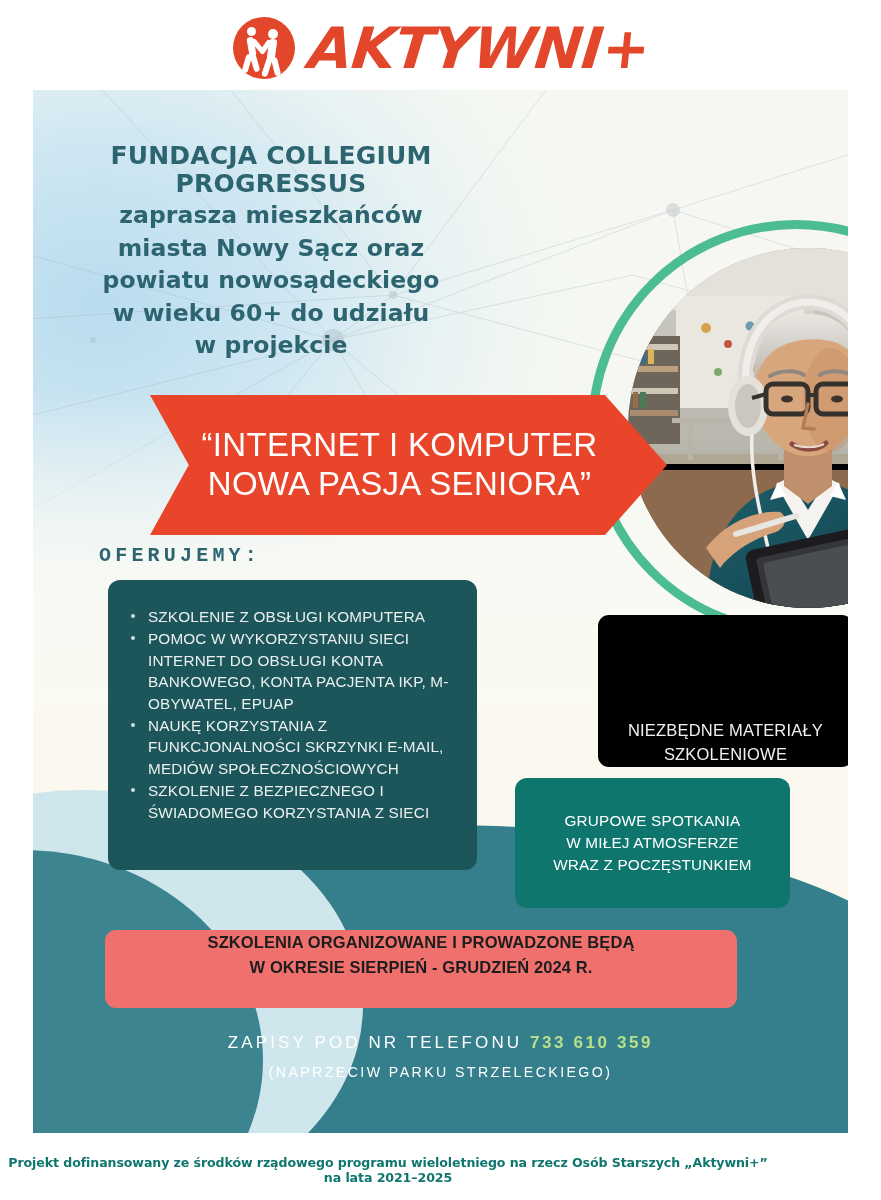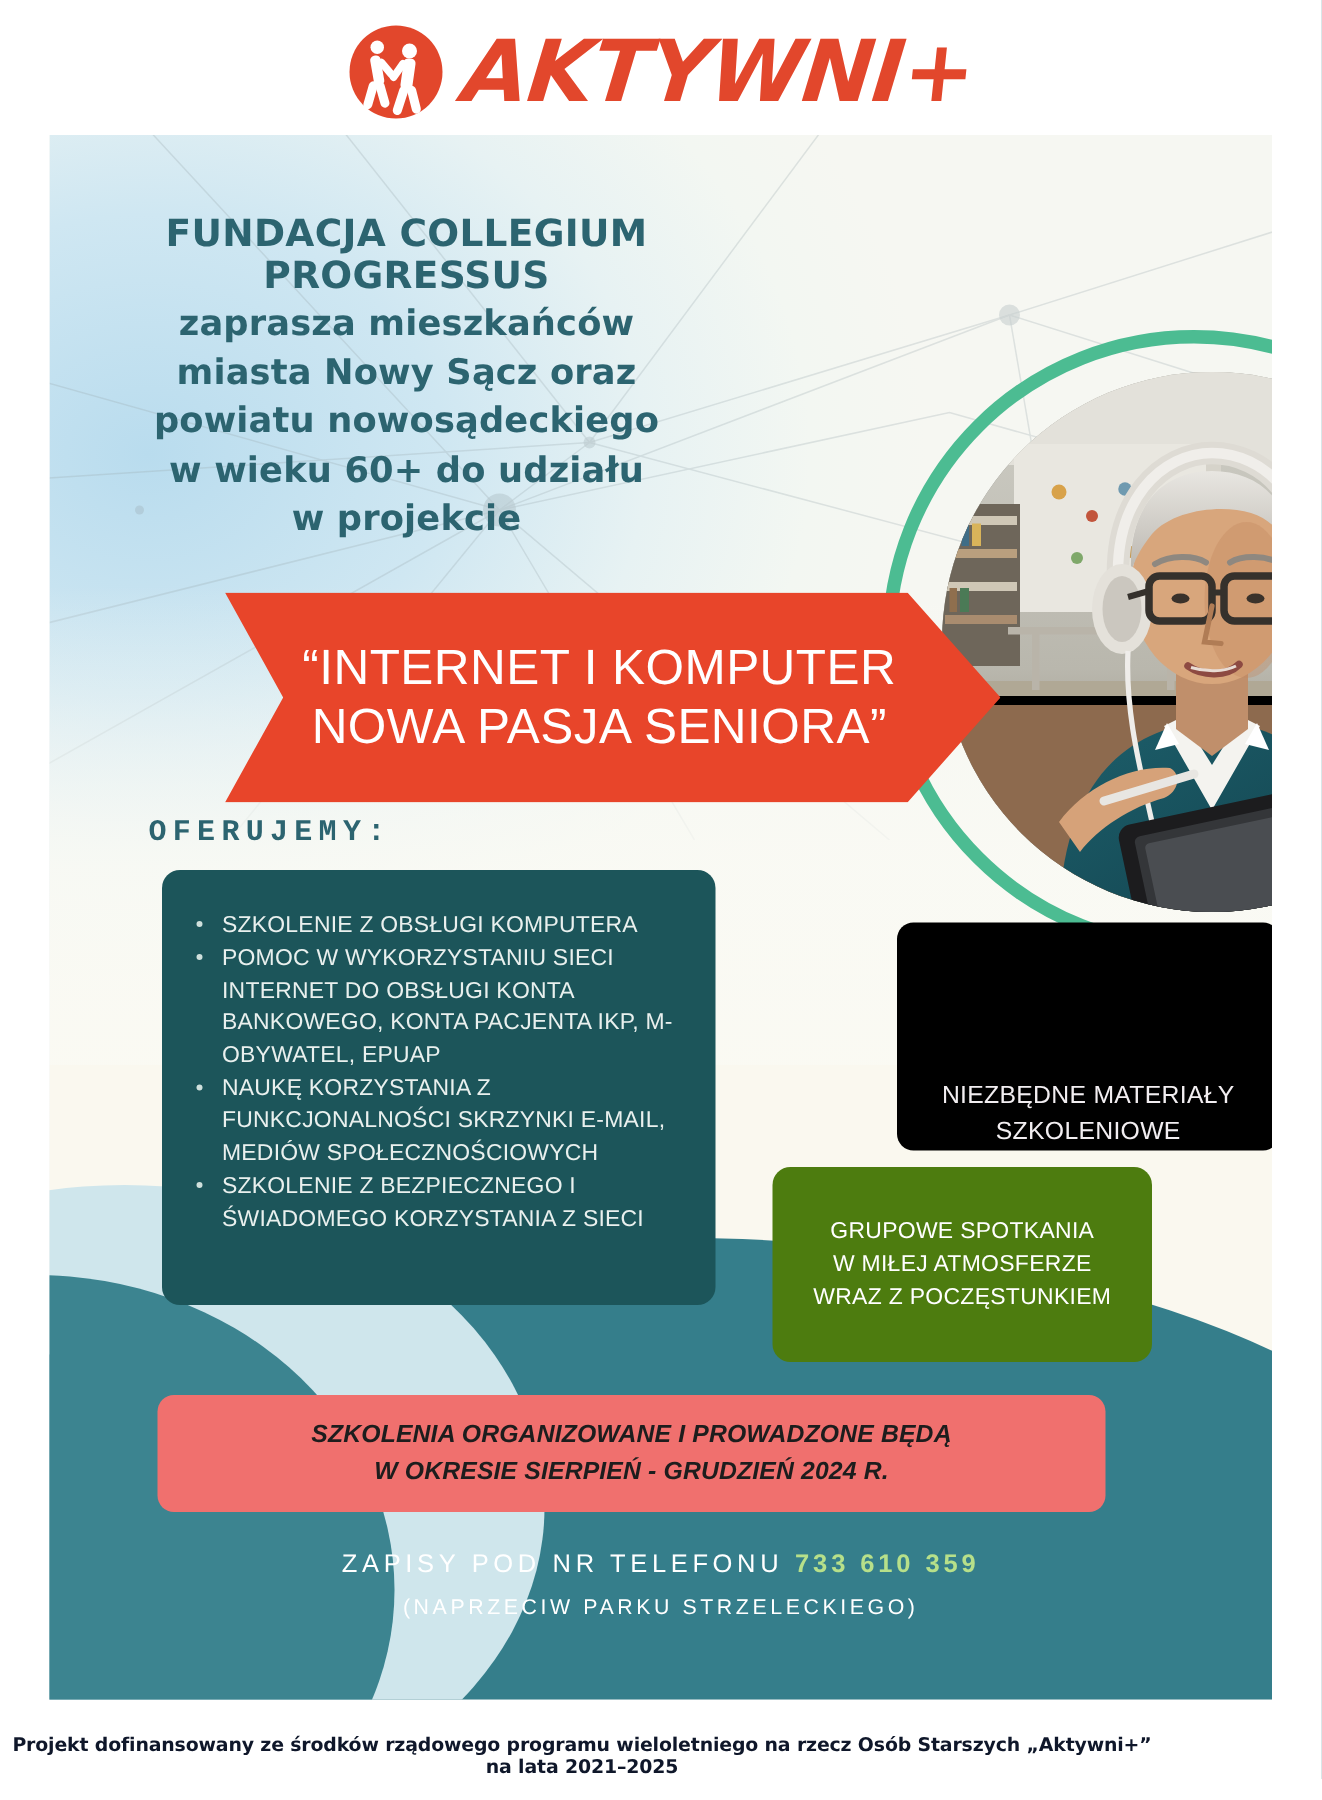--- a/index.html
+++ b/index.html
@@ -177,35 +177,35 @@
     display:flex;align-items:flex-end;justify-content:center;
   }
   .purple-box .txt{
     color:#f2eef1;text-align:center;
     font-size:16.5px;line-height:1.45;letter-spacing:.2px;
   }
 
   
   .green-box{
     position:absolute;left:482px;top:688px;
-    width:253px;height:130px;
-    background:#4d7c0f;border-radius:12px;
+    width:275px;height:130px;
+    background:#0f766e;border-radius:12px;
     display:flex;align-items:center;justify-content:center;
   }
   .green-box .txt{
     color:#ffffff;text-align:center;
     font-size:15.3px;line-height:1.45;letter-spacing:.2px;
   }
 
   
   .coral-box{
     position:absolute;left:72px;top:840px;
     width:632px;height:78px;
     background:#F0706E;border-radius:11px;
-    display:flex;align-items:center;justify-content:center;font-style:italic;
+    display:flex;align-items:flex-start;justify-content:center;
   }
   .coral-box .txt{
     color:#1d1d1d;text-align:center;
     font-size:16.5px;line-height:1.5;letter-spacing:.1px;
     font-weight:600;
   }
 
   
   .contact{
     position:absolute;left:0;top:943px;width:815px;
@@ -219,21 +219,21 @@
     font-size:17px;letter-spacing:3.1px;margin-bottom:11px;font-weight:500;
   }
   .contact .l3{
     font-size:14.2px;letter-spacing:2.4px;font-weight:500;
   }
 
   
   .footer{
     position:absolute;left:0;top:1155px;width:776px;
     text-align:center;
-    color:#0f172a;font-weight:bold;font-size:12.6px;
+    color:#0f766e;font-weight:bold;font-size:12.6px;
     letter-spacing:-.1px;
     font-family:"DejaVu Sans", sans-serif;
   }
 </style>
 </head>
 <body>
 
 <div id="poster">
 
   <div class="logo-row">

